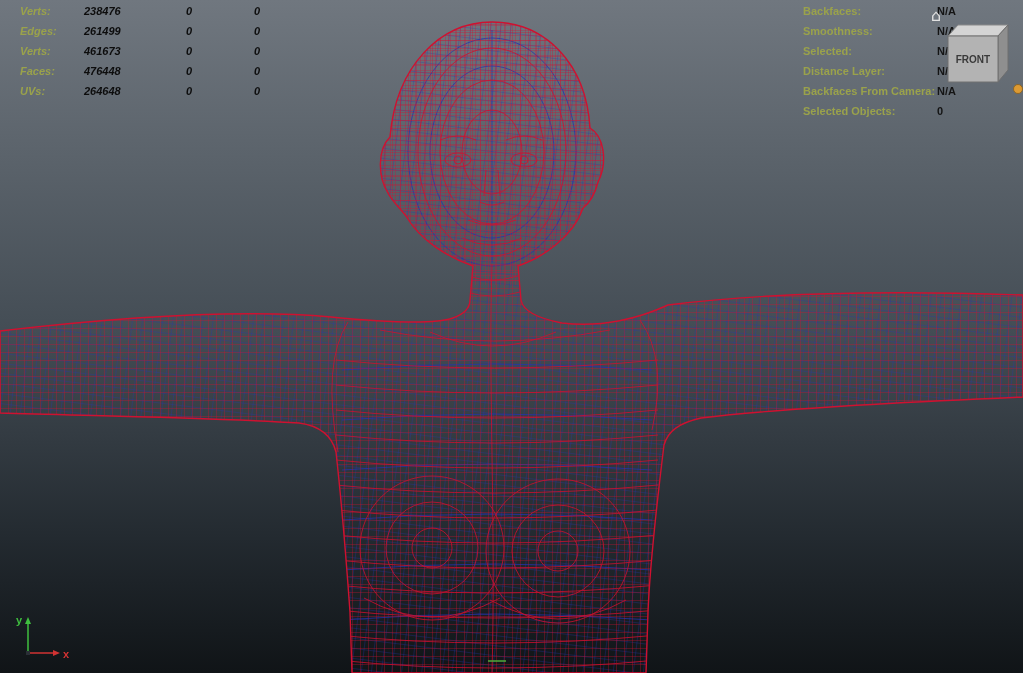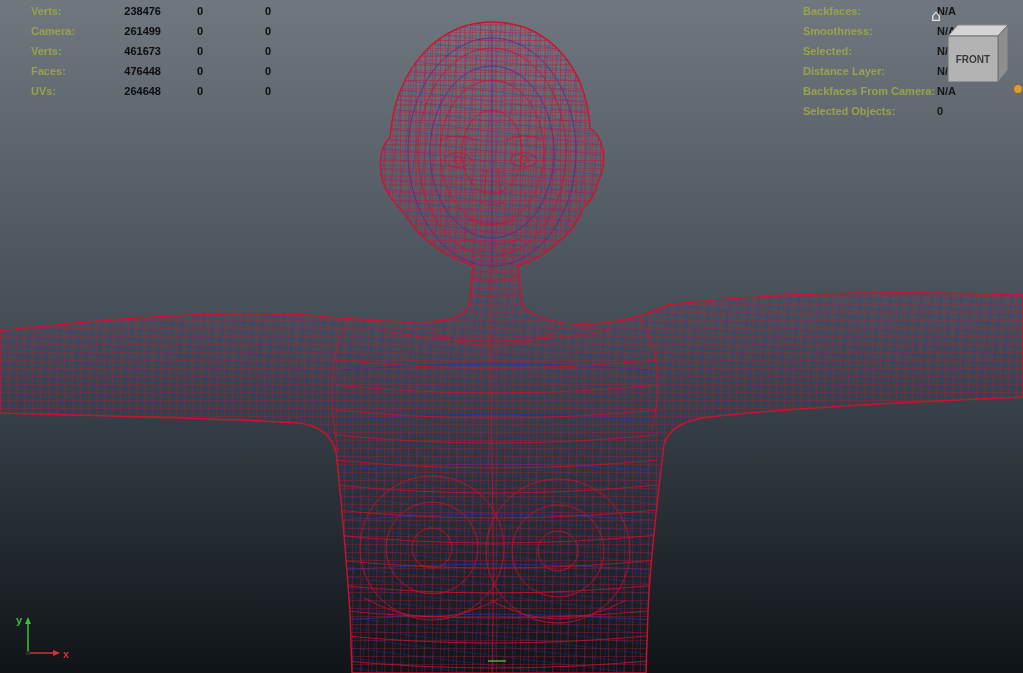--- a/index.html
+++ b/index.html
@@ -8,23 +8,23 @@
     position:relative; width:1023px; height:673px; overflow:hidden;
     background:linear-gradient(180deg,#70777f 0%,#5c646c 22%,#434c54 50%,#232a30 80%,#101417 100%);
     font-family:"Liberation Sans",sans-serif;
   }
   svg { display:block; }
   .wire { position:absolute; left:0; top:0; }
 
   .hud { position:absolute; top:1px; font-size:11px; font-weight:bold; line-height:20px; white-space:nowrap; }
   .hud-row { display:flex; }
   .hud-label { color:#9aa24b; }
-  .hud-left { left:31px; }
+  .hud-left { left:20px;font-style:italic; }
   .hud-left .hud-label { width:64px; }
-  .hud-total { color:#0d0d0d; width:66px; text-align:right; }
+  .hud-total { color:#0d0d0d; width:66px; text-align:left; }
   .hud-c2   { color:#0d0d0d; width:42px; text-align:right; }
   .hud-c3   { color:#0d0d0d; width:68px; text-align:right; }
   .hud-right { left:803px; }
   .hud-right .hud-label { width:134px; }
   .hud-value { color:#141414; }
 
   .viewcube-wrap { position:absolute; top:0; right:0; }
   .gizmo-wrap { position:absolute; left:8px; bottom:6px; }
 </style>
 </head>
@@ -101,21 +101,21 @@
   </svg>
 
   <div class="hud hud-left">
     <div class="hud-row">
       <span class="hud-label">Verts:</span>
       <span class="hud-total">238476</span>
       <span class="hud-c2">0</span>
       <span class="hud-c3">0</span>
     </div>
     <div class="hud-row">
-      <span class="hud-label">Camera:</span>
+      <span class="hud-label">Edges:</span>
       <span class="hud-total">261499</span>
       <span class="hud-c2">0</span>
       <span class="hud-c3">0</span>
     </div>
     <div class="hud-row">
       <span class="hud-label">Verts:</span>
       <span class="hud-total">461673</span>
       <span class="hud-c2">0</span>
       <span class="hud-c3">0</span>
     </div>

